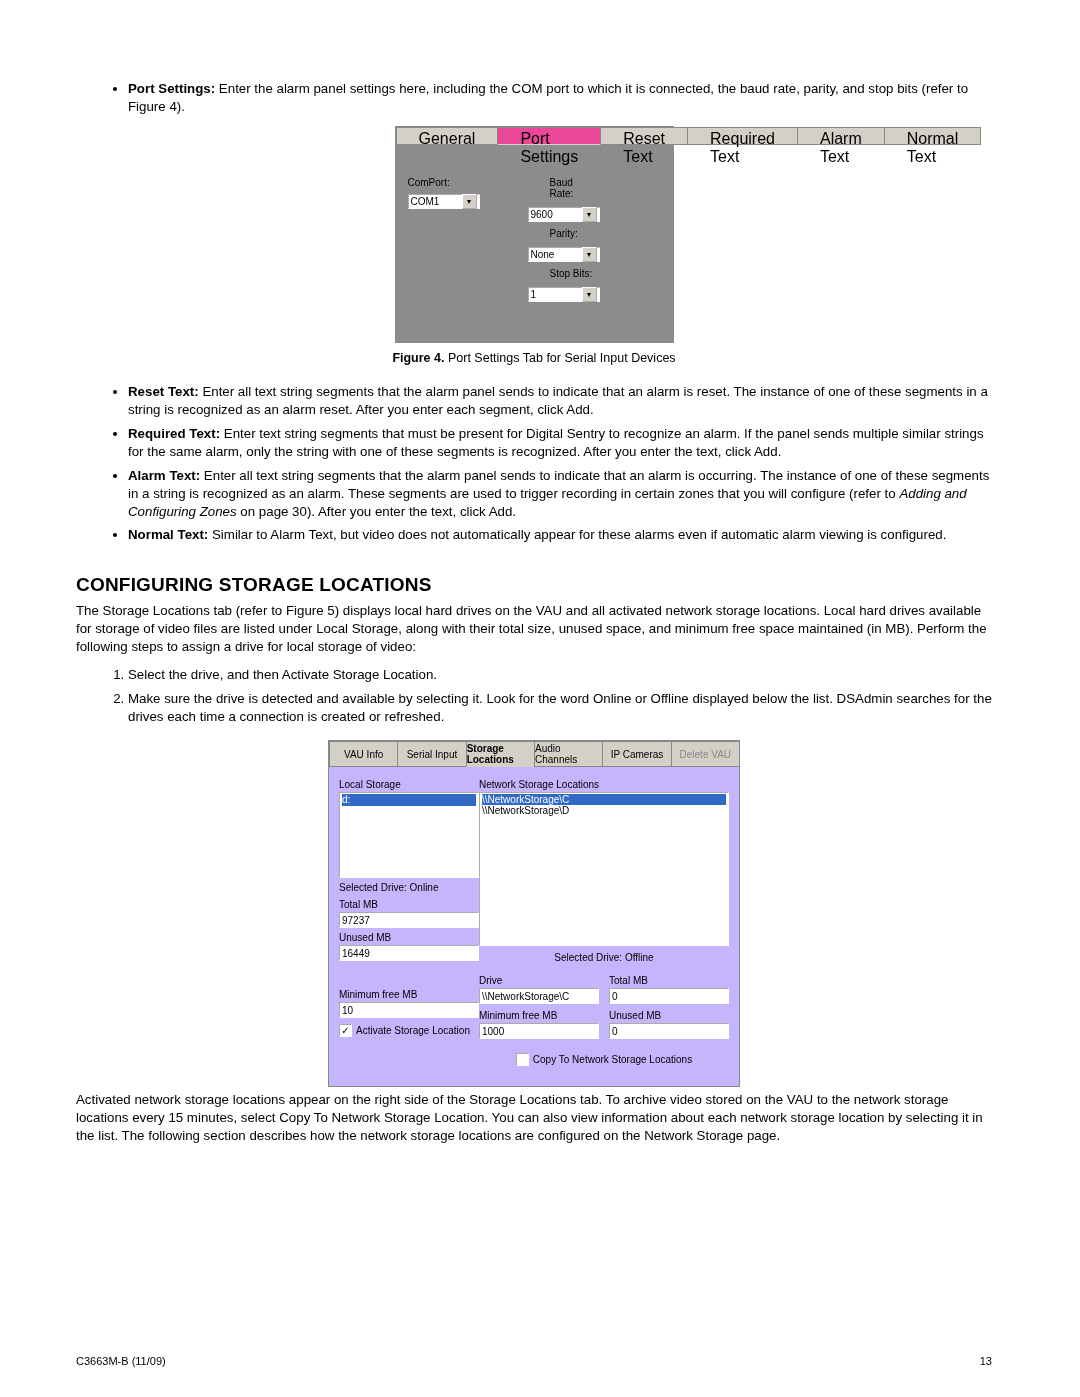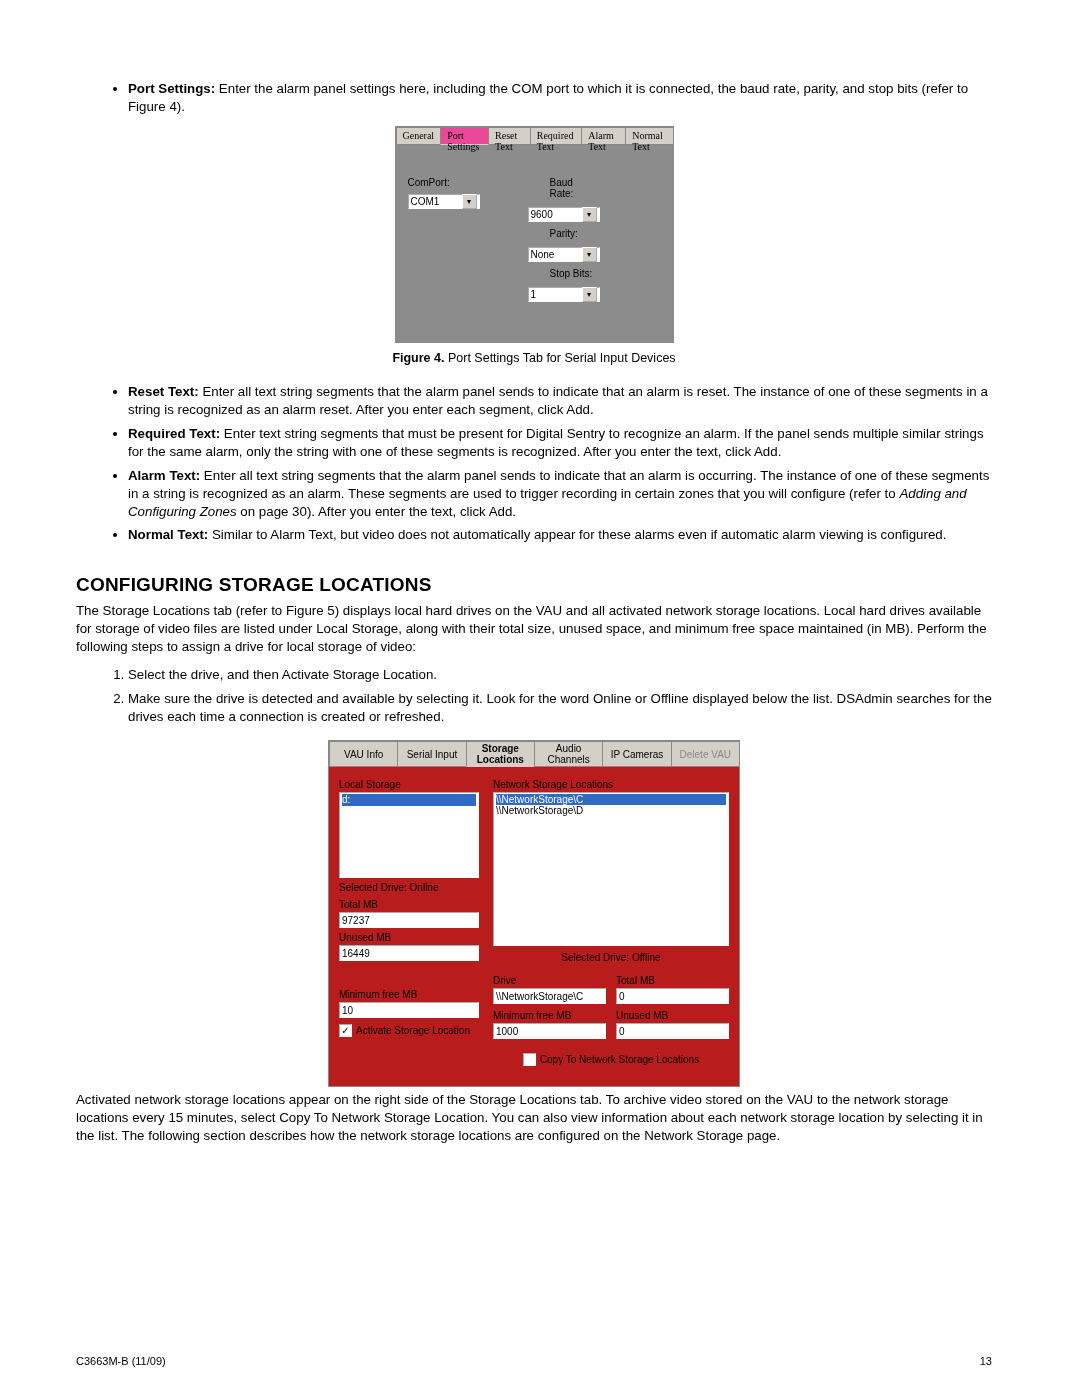--- a/index.html
+++ b/index.html
@@ -67,28 +67,27 @@
     border: 1px solid #888;
     background: #cfcfcf;
     font-family: Tahoma, "MS Sans Serif", sans-serif;
     font-size: 10px;
   }
   .fig4-tabs {
     display: flex;
     height: 18px;
   }
   .fig4-tab {
-    padding: 2px 6px;
-    font-size: 10px;
+    padding: 2px 22px;
+    font-size: 16px;
     border: 1px solid #888;
     border-bottom: 1px solid #888;
     background: #d4d0c8;
     margin-right: -1px;
     color: #000;
-    font-family: Liberation Serif, serif;
   }
   .fig4-tab.active {
     background: #ec4899;
     border-bottom: 1px solid #d4d0c8;
     position: relative;
     z-index: 1;
   }
   .fig4-body {
     background: #8d8c8d;
     padding: 32px 12px 40px 12px;
@@ -136,34 +135,34 @@
   .fig5-tab {
     flex: 1;
     font-size: 10px;
     border: 1px solid #888;
     background: #d4d0c8;
     display: flex;
     align-items: center;
     justify-content: center;
     margin-right: -1px;
     color: #000;
-    text-align: center;
+    text-align: left;
     line-height: 1.1;
   }
   .fig5-tab.active {
     font-weight: bold;
     background: #d4d0c8;
     border-bottom-color: #d4d0c8;
   }
   .fig5-tab.disabled { color: #888; }
   .fig5-body {
-    background: #b91c1c;
+    background: #c4b5fd;
     padding: 12px 10px 20px 10px;
     display: flex;
-    gap: 14px;
+    gap: 0;
   }
   .fig5-left { width: 140px; display:flex; flex-direction:column; }
   .fig5-right { flex:1; display:flex; flex-direction:column; }
   .fig5-lbl { font-size: 10px; margin-bottom: 2px; }
   .fig5-list {
     background: #fff;
     border: 1px inset #fff;
     height: 82px;
     font-size: 10px;
     padding: 1px 2px;

